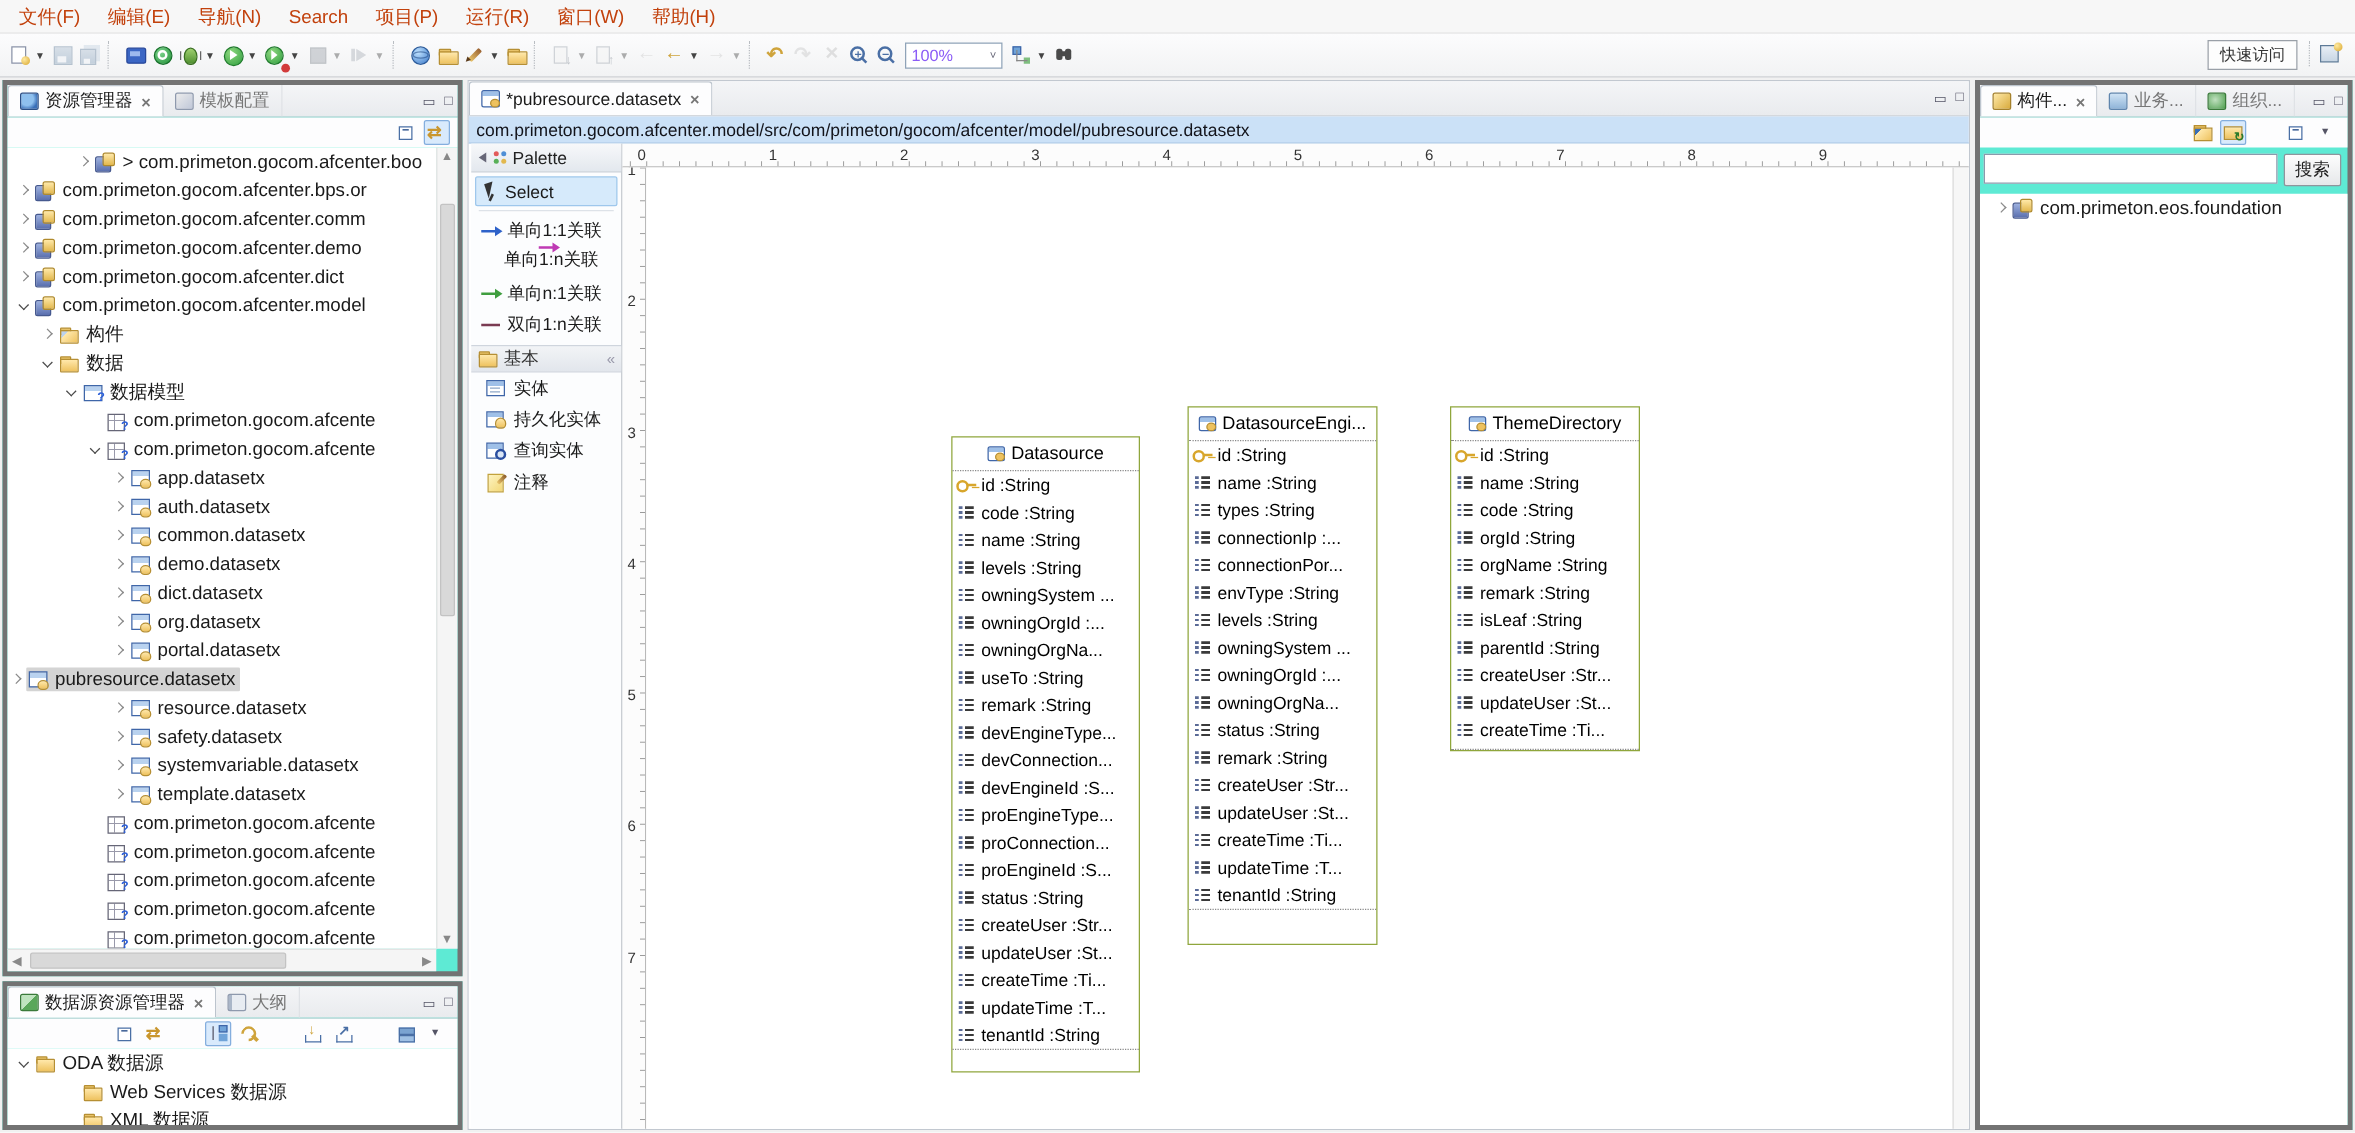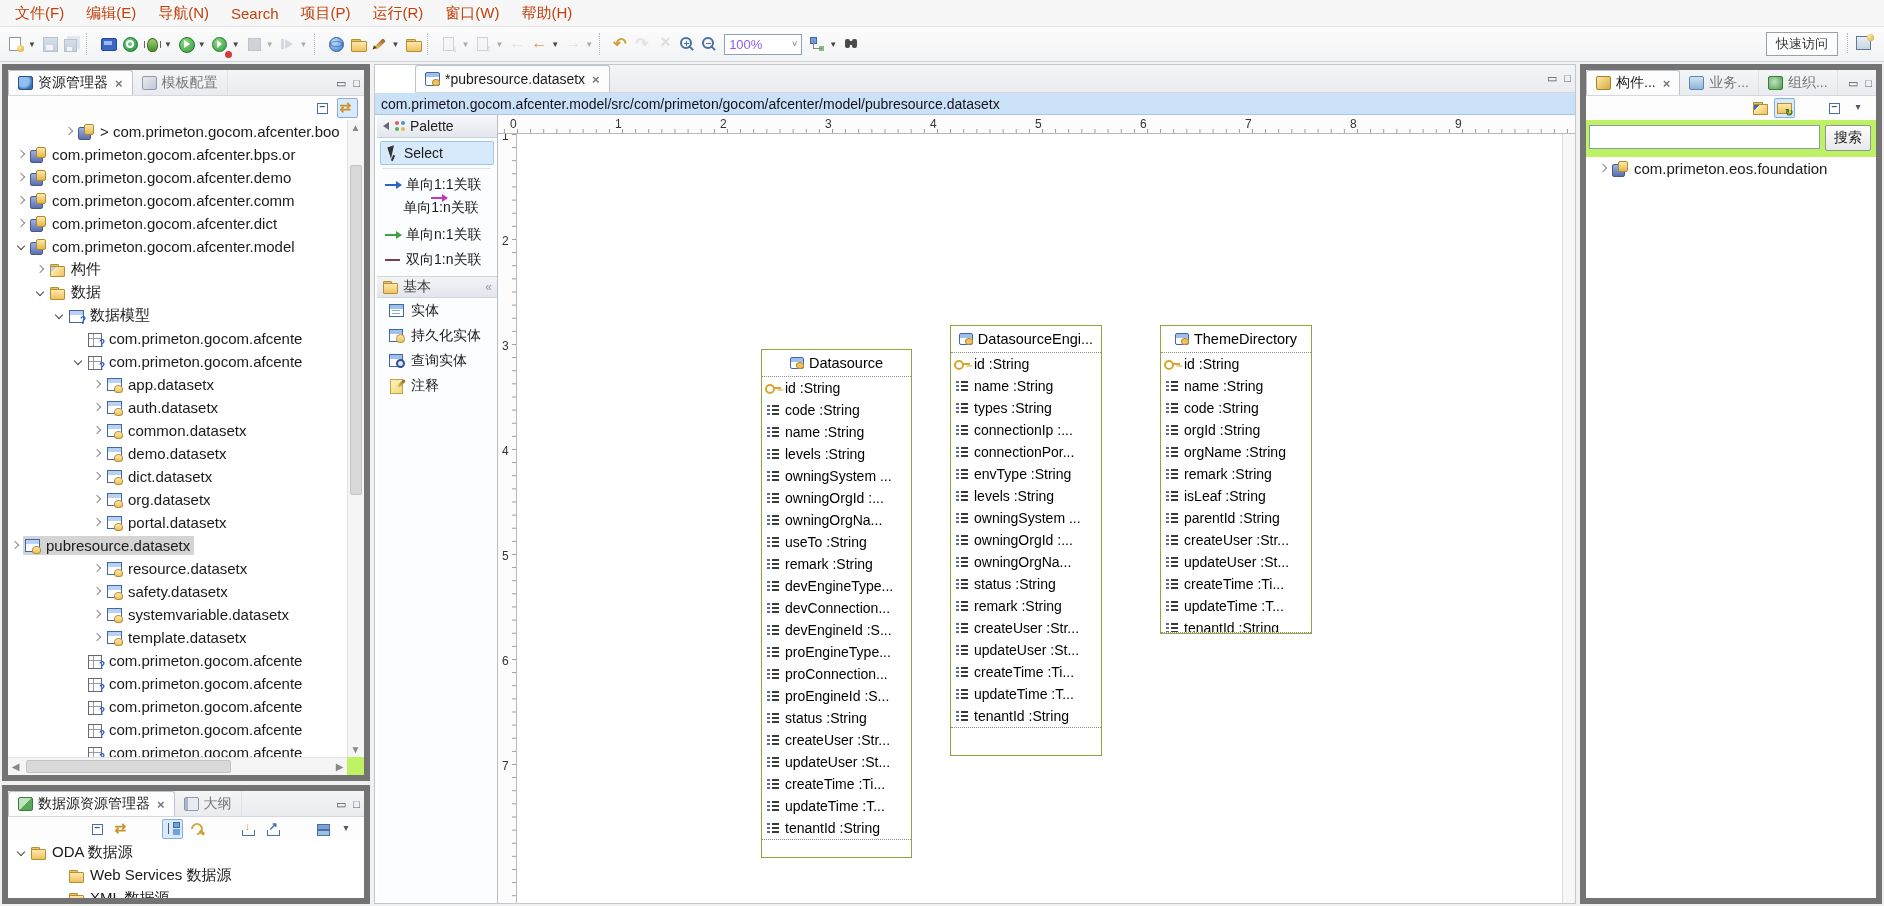--- a/index.html
+++ b/index.html
@@ -65,21 +65,21 @@
   #zoom-combo { display:flex; align-items:center; width:78px; height:21px; background:#fff; border:1px solid #8fa3b8; margin:0 4px; padding:0 4px; }
   #zoom-combo .zval { flex:1; font-size:13px; color:#8b5cf6; }
   #zoom-combo .zdd { font-size:9px; color:#667; }
   #quick-access { position:absolute; right:46px; top:5px; border:1px solid #9aa0a8; background:#fdfdfd; font-size:13px; color:#333; padding:2px 9px; }
   #qa-sep { position:absolute; right:36px; top:6px; height:20px; border-left:1px dotted #b9bdc2; }
   .perspective-icon { position:absolute; right:10px; top:7px; width:18px; height:16px; }
   .perspective-icon::before { content:''; position:absolute; width:13px; height:12px; border:1px solid #5d7a97; background:linear-gradient(#e8eef5,#c8d6e4); left:0; top:2px; }
   .perspective-icon::after { content:''; position:absolute; width:7px; height:7px; background:radial-gradient(circle at 35% 35%,#ffe9a0,#d8a62c); border-radius:50%; right:0; top:0; }
 
   
-  .panel { position:absolute; background:#bef264; border:6px solid #737373; }
+  .panel { position:absolute; background:#5eead4; border:4px solid #737373; }
   .tabbar { height:26px; background:linear-gradient(#f4f5f7,#e9ebee); border-bottom:1px solid #d4d8dd; display:flex; align-items:stretch; position:relative; }
   .tab { display:flex; align-items:center; padding:0 9px; font-size:14px; color:#777; border-right:1px solid #dfe2e6; white-space:nowrap; }
   .tab.active { background:#fdfdfe; color:#1a1a1a; border:1px solid #bcc4cd; border-bottom:none; border-top-left-radius:3px; border-top-right-radius:3px; }
   .tab .close { margin-left:7px; color:#777; font-size:13px; font-weight:bold; }
   .winbtns { position:absolute; right:4px; top:0; height:26px; display:flex; align-items:center; gap:7px; font-size:11px; color:#556; }
   .viewbar { height:24px; display:flex; align-items:center; justify-content:flex-end; gap:4px; padding-right:6px; background:#fdfdfe; }
   .vbtn { width:21px; height:20px; display:flex; align-items:center; justify-content:center; border-radius:2px; }
   .vbtn.on { background:#d9eafc; border:1px solid #84aede; }
   .vi { display:inline-block; width:15px; height:14px; border-radius:2px; margin-right:5px; flex:none; position:relative; }
   .vi-resource { background:radial-gradient(circle at 35% 35%,#8fc0ee 0 45%,#3a6fb8 75%); border:1px solid #2c4f86; }
@@ -143,21 +143,21 @@
 
   
   #explorer-view { left:2px; top:64px; width:368px; height:717px; }
   #explorer-tree { position:absolute; top:50px; left:0; right:17px; bottom:18px; }
   #explorer-vscroll { top:50px; bottom:18px; }
   #dsm-view { left:2px; top:785px; width:368px; height:119px; }
   #dsm-tree { position:absolute; top:50px; left:0; right:0; bottom:0; }
 
   
   #editor-view { left:374px; top:64px; width:1202px; height:840px; border:1px solid #c2c8d0; background:#fff; position:absolute; }
-  #editor-tabbar { height:28px;margin-left:40px; }
+  #editor-tabbar { height:28px; }
   #breadcrumb { height:22px; background:#cbe1f7; border-bottom:1px solid #a9c6e4; display:flex; align-items:center; padding-left:6px; font-size:14px; color:#12131a; }
   #editor-content { position:absolute; top:50px; left:0; right:0; bottom:0; background:#fff; }
 
   
   #palette { position:absolute; left:2px; top:0; bottom:0; width:121px; background:#fcfdfe; border-right:1px solid #b9bec5; }
   #palette-header { height:23px; background:linear-gradient(#f7f8fa,#e3e8ee); border-bottom:1px solid #c9cfd8; display:flex; align-items:center; padding:0 4px; font-size:14px; color:#222; }
   .pal-collapse { width:0; height:0; border-top:4px solid transparent; border-bottom:4px solid transparent; border-right:6px solid #667; margin:0 5px 0 2px; }
   .palette-icon { width:12px; height:12px; position:relative; margin-right:4px; }
   .palette-icon::before { content:''; position:absolute; width:4px; height:4px; border-radius:50%; background:#e25b5b; box-shadow:6px 0 0 #4f8fd6,0 6px 0 #58b058,6px 6px 0 #e2b84f; left:1px; top:1px; }
   .pal-row { display:flex; align-items:center; height:25px; padding-left:8px; font-size:14px; color:#1a1a1a; }
@@ -424,28 +424,28 @@
         <span class="chev collapsed"></span>
         <span class="inner">
           <span class="ticon project-icon"></span>
           <span class="tlabel">com.primeton.gocom.afcenter.bps.or</span>
         </span>
       </div>
       <div class="trow" style="padding-left: 6px;">
         <span class="chev collapsed"></span>
         <span class="inner">
           <span class="ticon project-icon"></span>
+          <span class="tlabel">com.primeton.gocom.afcenter.comm</span>
+        </span>
+      </div>
+      <div class="trow" style="padding-left: 6px;">
+        <span class="chev collapsed"></span>
+        <span class="inner">
+          <span class="ticon project-icon"></span>
           <span class="tlabel">com.primeton.gocom.afcenter.demo</span>
-        </span>
-      </div>
-      <div class="trow" style="padding-left: 6px;">
-        <span class="chev collapsed"></span>
-        <span class="inner">
-          <span class="ticon project-icon"></span>
-          <span class="tlabel">com.primeton.gocom.afcenter.comm</span>
         </span>
       </div>
       <div class="trow" style="padding-left: 6px;">
         <span class="chev collapsed"></span>
         <span class="inner">
           <span class="ticon project-icon"></span>
           <span class="tlabel">com.primeton.gocom.afcenter.dict</span>
         </span>
       </div>
       <div class="trow" style="padding-left: 6px;">
@@ -960,21 +960,21 @@
                 <span class="fico attribute-icon"></span>
                 <span>updateTime :T...</span>
               </div>
             <div class="e-field">
                 <span class="fico attribute-icon"></span>
                 <span>tenantId :String</span>
               </div>
           </div>
           <div class="e-footer"></div>
         </div>
-        <div class="entity" style="left: 643px; top: 191px; width: 152px; height: 309px; justify-content: flex-end;">
+        <div class="entity" style="left: 643px; top: 191px; width: 152px; height: 276px; justify-content: flex-end;">
           <div class="e-title">
             <span class="vi vi-dataset-tab" style="width:14px;height:12px"></span>
             <span>ThemeDirectory</span>
           </div>
           <div class="e-fields">
 
           <div class="e-field">
                 <span class="fico key-icon"></span>
                 <span>id :String</span>
               </div>

